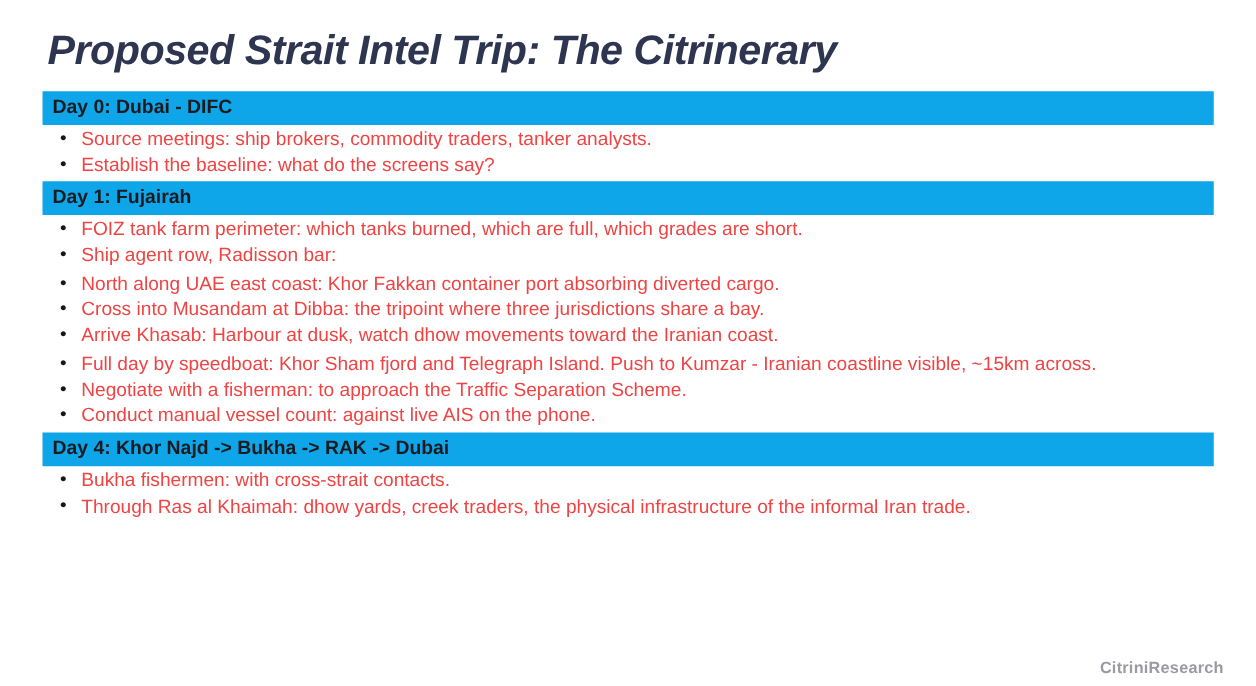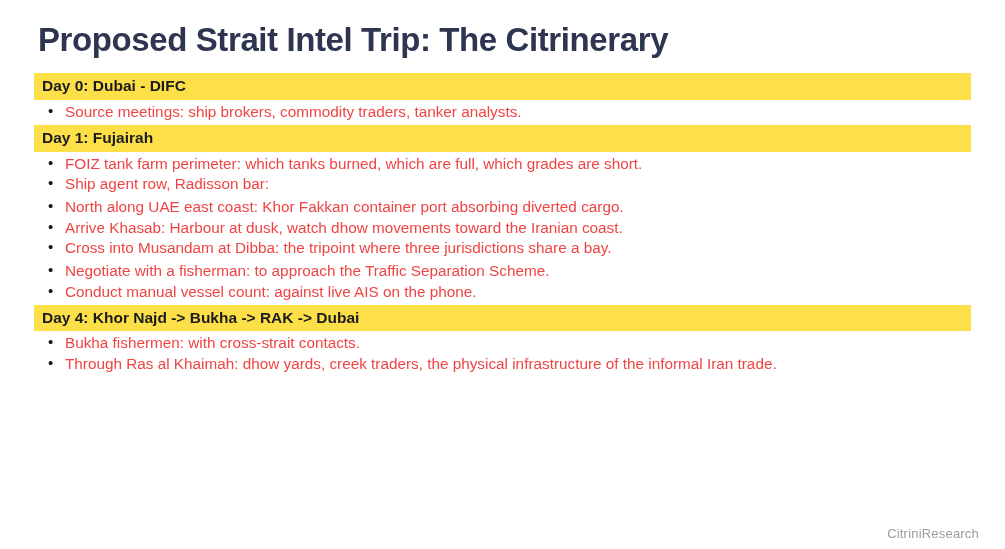--- a/index.html
+++ b/index.html
@@ -22,23 +22,24 @@
     padding: 22px 34px 0 34px;
     background: #ffffff;
   }
   .title {
     font-size: 33px;
     font-weight: bold;
     color: #2e3550;
     letter-spacing: -0.4px;
     margin: 0 0 14px 4px;
     line-height: 1.12;
+    font-style: italic;
   }
   .day-header {
-    background: #fde047;
+    background: #0ea5e9;
     font-size: 15.5px;
     font-weight: bold;
     color: #1b1b1f;
     padding: 3px 0 3px 8px;
     margin: 0 0 2px 0;
     line-height: 1.35;
   }
   .bullets {
     margin: 0 0 3px 0;
     padding: 0;
@@ -58,60 +59,62 @@
     left: 14px;
     top: -1px;
     font-size: 15px;
     color: #15151a;
   }
   .footer-brand {
     position: absolute;
     right: 26px;
     bottom: 8px;
     font-size: 13px;
-    font-weight: normal;
+    font-weight: bold;
     color: #9a9aa2;
     letter-spacing: 0.2px;
   }
   .block {
     margin-bottom: 2px;
   }
 </style>
 </head>
 <body>
 
 <div class="slide">
 
   <h1 class="title">Proposed Strait Intel Trip: The Citrinerary</h1>
 
   <div class="block">
     <div class="day-header">Day 0: Dubai - DIFC</div>
     <ul class="bullets">
       <li>Source meetings: ship brokers, commodity traders, tanker analysts.</li>
+      <li>Establish the baseline: what do the screens say?</li>
     </ul>
   </div>
 
   <div class="block">
     <div class="day-header">Day 1: Fujairah</div>
     <ul class="bullets">
       <li>FOIZ tank farm perimeter: which tanks burned, which are full, which grades are short.</li>
       <li>Ship agent row, Radisson bar:</li>
     </ul>
   </div>
 
   <div class="block">
     <ul class="bullets">
       <li>North along UAE east coast: Khor Fakkan container port absorbing diverted cargo.</li>
+      <li>Cross into Musandam at Dibba: the tripoint where three jurisdictions share a bay.</li>
       <li>Arrive Khasab: Harbour at dusk, watch dhow movements toward the Iranian coast.</li>
-      <li>Cross into Musandam at Dibba: the tripoint where three jurisdictions share a bay.</li>
     </ul>
   </div>
 
   <div class="block">
     <ul class="bullets">
+      <li>Full day by speedboat: Khor Sham fjord and Telegraph Island. Push to Kumzar - Iranian coastline visible, ~15km across.</li>
       <li>Negotiate with a fisherman: to approach the Traffic Separation Scheme.</li>
       <li>Conduct manual vessel count: against live AIS on the phone.</li>
     </ul>
   </div>
 
   <div class="block">
     <div class="day-header">Day 4: Khor Najd -&gt; Bukha -&gt; RAK -&gt; Dubai</div>
     <ul class="bullets">
       <li>Bukha fishermen: with cross-strait contacts.</li>
       <li>Through Ras al Khaimah: dhow yards, creek traders, the physical infrastructure of the informal Iran trade.</li>

